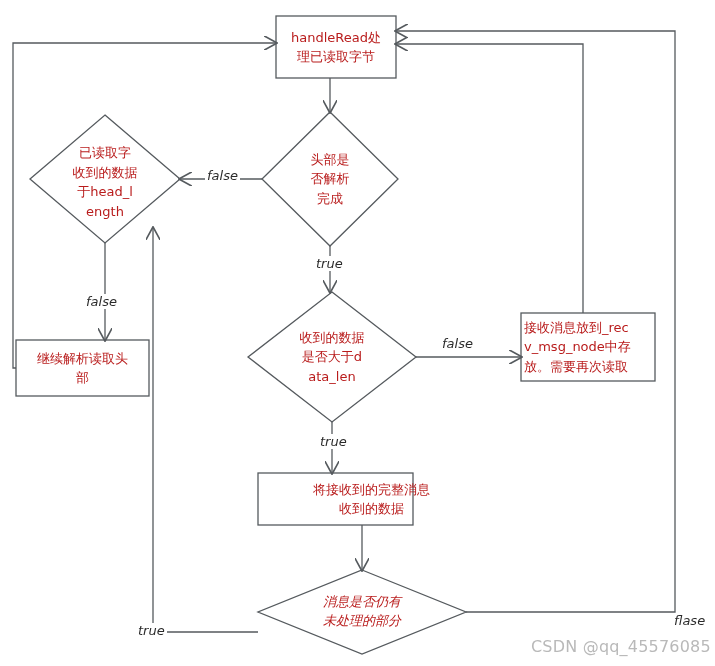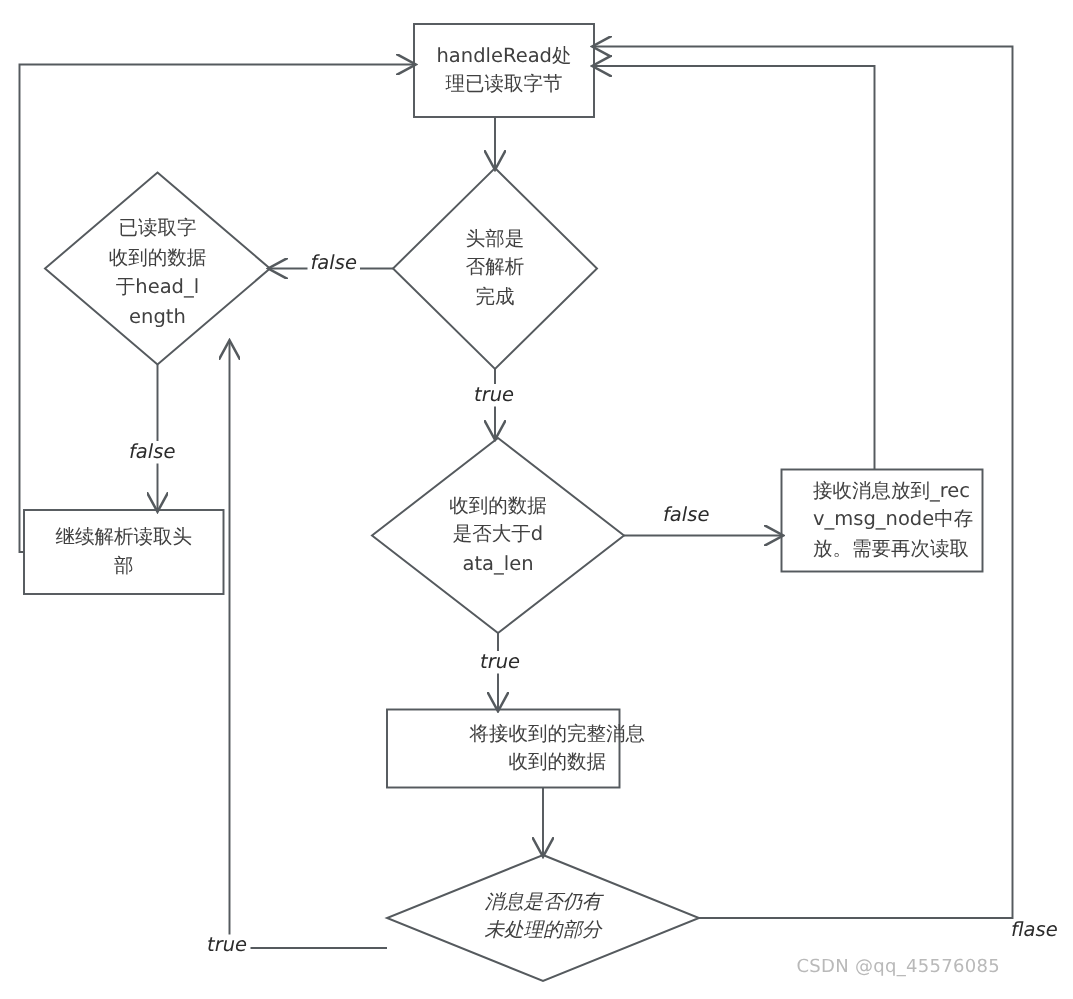--- a/index.html
+++ b/index.html
@@ -21,38 +21,38 @@
     top: 0;
     width: 715px;
     height: 666px;
   }
   .node-diamond-label {
     position: absolute;
     display: flex;
     align-items: center;
     justify-content: center;
     text-align: center;
-    color: #404040;
+    color: #b91c1c;
     font-size: 13px;
     line-height: 1.5;
     pointer-events: none;
   }
   .edge-label {
     position: absolute;
     color: #2b2b2b;
     font-size: 13px;
     background: #ffffff;
     padding: 0 2px;
     white-space: nowrap;
     font-style: italic;
   }
   .watermark {
     position: absolute;
     color: #b9b9b9;
-    font-size: 12px;
+    font-size: 16px;
     white-space: nowrap;
     letter-spacing: 0.2px;
   }
 </style>
 </head>
 <body>
 
 <div id="canvas">
 
   <svg id="flow-svg" viewBox="0 0 715 666" xmlns="http://www.w3.org/2000/svg">
@@ -146,21 +146,21 @@
     <span>继续解析读取头</span>
     <span>部</span>
   </div>
 
   <div class="node-diamond-label" style="left:272px; top:322px; width:120px; height:70px; flex-direction:column;">
     <span>收到的数据</span>
     <span>是否大于d</span>
     <span>ata_len</span>
   </div>
 
-  <div class="node-diamond-label" style="left:539px; top:315px; width:130px; height:64px; flex-direction:column; align-items:flex-start; padding-left:3px;">
+  <div class="node-diamond-label" style="left:521px; top:315px; width:130px; height:64px; flex-direction:column; align-items:flex-start; padding-left:3px;">
     <span>接收消息放到_rec</span>
     <span>v_msg_node中存</span>
     <span>放。需要再次读取</span>
   </div>
 
   <div class="node-diamond-label" style="left:260px; top:475px; width:151px; height:48px; flex-direction:column;padding-left:36px;">
     <span>将接收到的完整消息</span>
     <span>收到的数据</span>
   </div>
 

